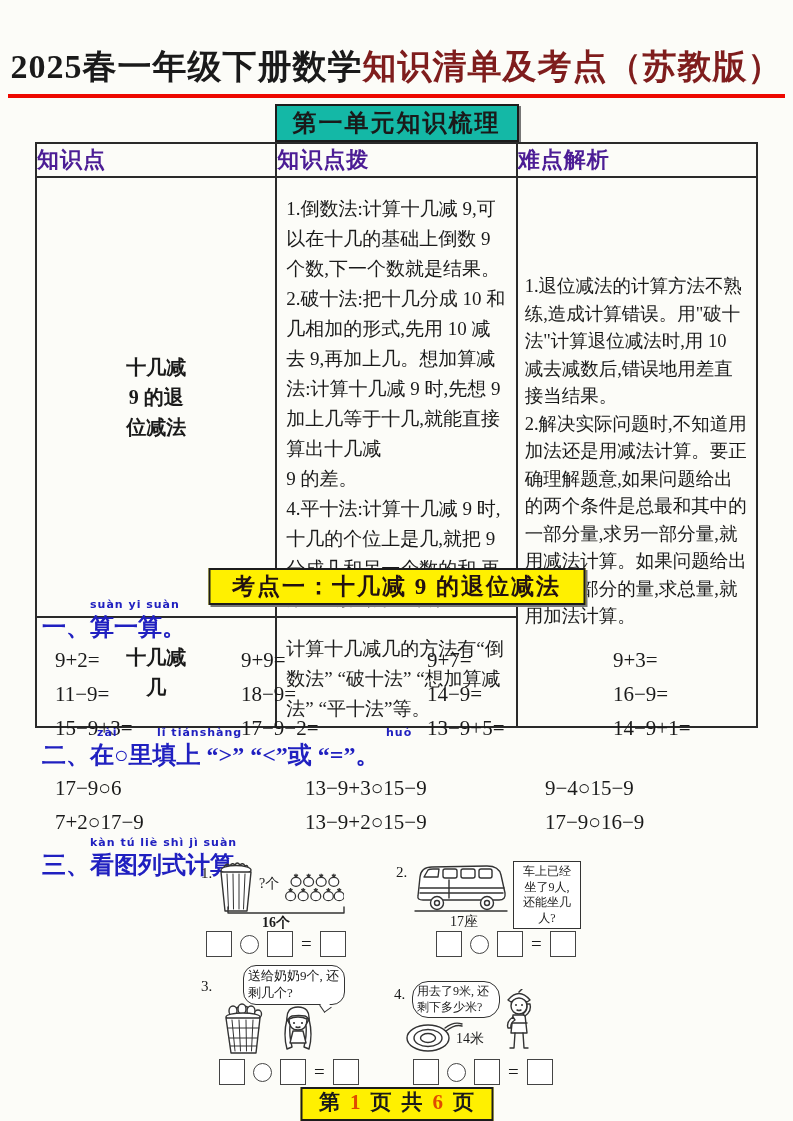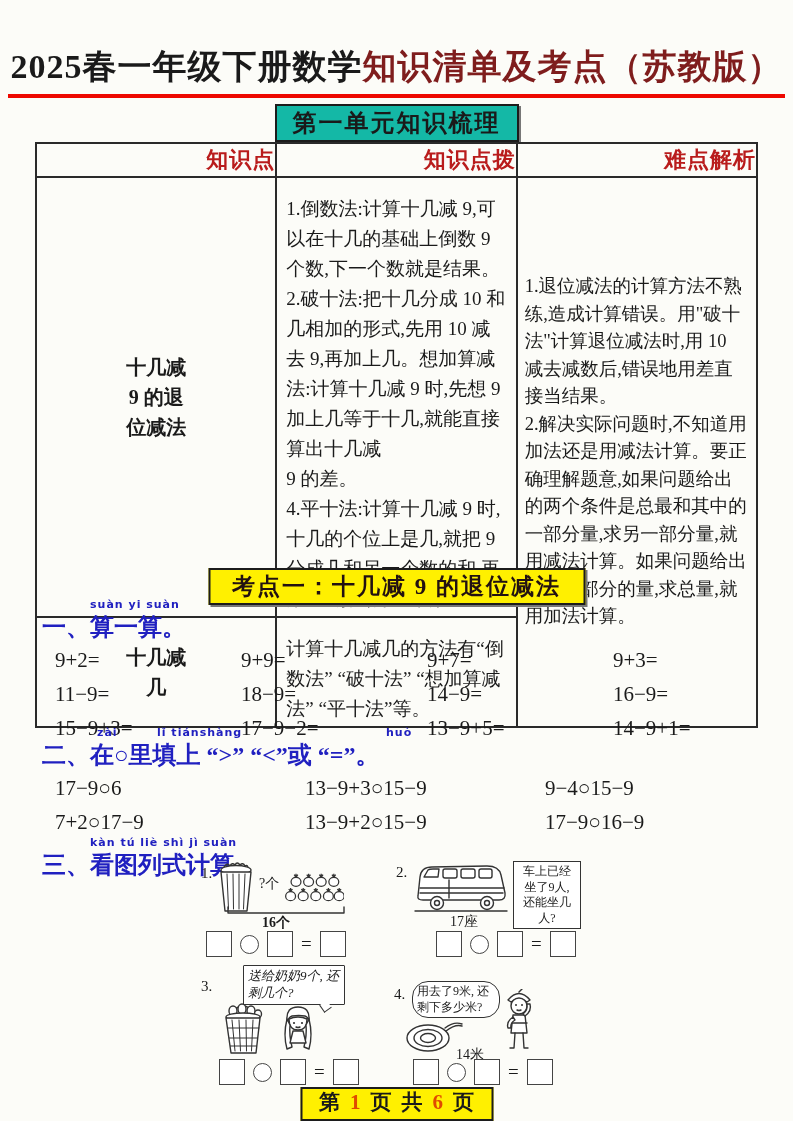--- a/index.html
+++ b/index.html
@@ -21,22 +21,22 @@
   }
   .kaodian-box {
     position:absolute; top:568px; left:50%; transform:translateX(-50%);
     background:#fff000; border:2.5px solid #1c1c1c; box-shadow:2px 2px 0 #777;
     font-size:23px; font-weight:bold; color:#221111; padding:1px 22px; letter-spacing:2px;
   }
   
   table.kt { position:absolute; top:142px; left:35px; width:723px;
              border-collapse:collapse; table-layout:fixed; }
   table.kt th, table.kt td { border:2px solid #2a2a2a; vertical-align:middle; }
-  table.kt th { height:34px; color:#b91c1c; font-size:22px; font-weight:bold;
-                text-align:right; letter-spacing:1px; }
+  table.kt th { height:34px; color:#4c1d95; font-size:22px; font-weight:bold;
+                text-align:left; letter-spacing:1px; }
   td.topic { width:85px; text-align:center; font-size:20px; line-height:30px;
              white-space:pre-line;font-weight:bold; }
   td.points { width:400px; font-size:19px; line-height:30px; padding:16px 8px 2px 9px;
               vertical-align:top; white-space:pre-line; }
   td.diff { width:238px; font-size:18.5px; line-height:27.5px; padding:2px 7px;
             vertical-align:top; white-space:pre-line; }
   tr.r1 { height:278px; } tr.r2 { height:110px; }
   
   .sec { position:absolute; left:42px; }
   .pinyin { color:#2020c0; font-size:11px; font-weight:bold; height:14px;
@@ -50,21 +50,21 @@
   .eq-grid.four { grid-template-columns:186px 186px 186px 186px; grid-auto-rows:34px; }
   .eq-grid.three { grid-template-columns:250px 240px auto; grid-auto-rows:34px; }
   .eq { white-space:nowrap; }
   
   .pictures { position:absolute; top:853px; left:0; width:793px; height:240px; }
   .pictures .abs { position:absolute; }
   .pnum { font-size:15px; }
   .plabel { font-size:14px; white-space:nowrap; }
   .speech { border:1.5px solid #333; background:#fff; font-size:12px; line-height:1.3;
             padding:2px 4px; position:absolute; }
-  .speech.rounded { border-radius:1px; font-size:13px;font-style:italic; }
+  .speech.rounded { border-radius:13px; font-size:13px; }
   .speech.rounded::after { content:""; position:absolute; right:14px; bottom:-7px;
             width:8px; height:8px; background:#fff; border-right:1.5px solid #333;
             border-bottom:1.5px solid #333; transform:rotate(55deg); }
   .ansrow { position:absolute; display:flex; align-items:center; }
   .abox { width:26px; height:26px; border:1.5px solid #444; background:#fff; }
   .acirc { width:19px; height:19px; border:1.5px solid #444; border-radius:50%;
            margin:0 8px; background:#fff; }
   .aeq { font-size:19px; margin:0 8px; }
   svg .ln { stroke:#333; fill:none; stroke-width:1.4; stroke-linecap:round; stroke-linejoin:round; }
   svg .fw { stroke:#333; fill:#fff; stroke-width:1.4; stroke-linejoin:round; }
@@ -273,21 +273,21 @@
     </div>
 
     <span class="abs pnum" style="left:394px; top:133px;">4.</span>
     <div class="speech" style="left:412px; top:128px; width:88px;border-radius:16px;">用去了9米, 还剩下多少米?</div>
     <svg class="abs" style="left:404px; top:160px;" width="60" height="42" viewBox="0 0 60 42">
       <ellipse class="fw" cx="24" cy="25" rx="21" ry="13"></ellipse>
       <ellipse class="fw" cx="24" cy="25" rx="14" ry="8.5"></ellipse>
       <ellipse class="fw" cx="24" cy="25" rx="7.5" ry="4.5"></ellipse>
       <path class="ln" d="M41 15 Q50 8 58 11 M42 18 Q51 11 58 13"></path>
     </svg>
-    <span class="abs plabel" style="left:456px; top:177px;margin-top:16px;">14米</span>
+    <span class="abs plabel" style="left:456px; top:177px;">14米</span>
     <svg class="abs" style="left:500px; top:136px;" width="38" height="64" viewBox="0 0 38 64">
       <path class="fw" d="M8 11 Q19 -2 30 11 L27 13 Q19 7 11 13 Z"></path>
       <path class="ln" d="M19 3 L22 0"></path>
       <circle class="fw" cx="19" cy="17" r="8"></circle>
       <circle cx="16" cy="16" r="1" fill="#333"></circle>
         <circle cx="22" cy="16" r="1" fill="#333"></circle>
       <path class="ln" d="M17 21 Q19 22 21 21"></path>
       <path class="fw" d="M13 26 L11 44 L27 44 L25 26 Z"></path>
       <path class="ln" d="M11 34 H27"></path>
       <path class="fw" d="M25 27 Q32 22 30 15 L27 15 Q28 21 23 25 Z"></path>

